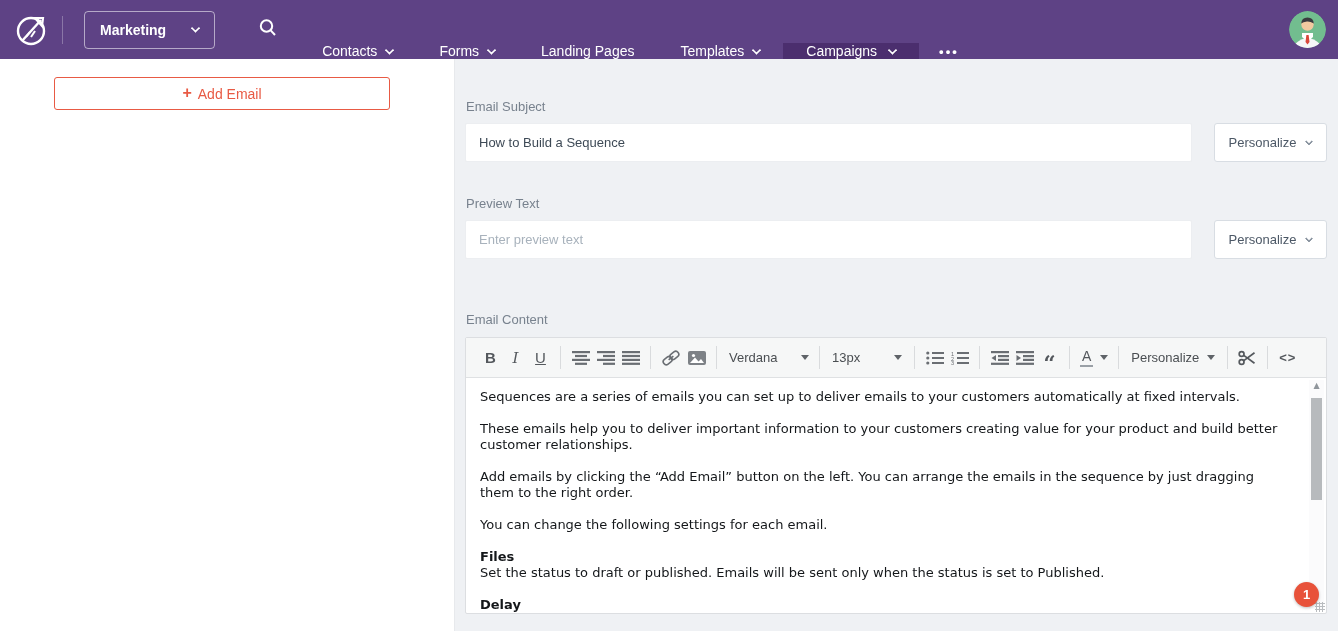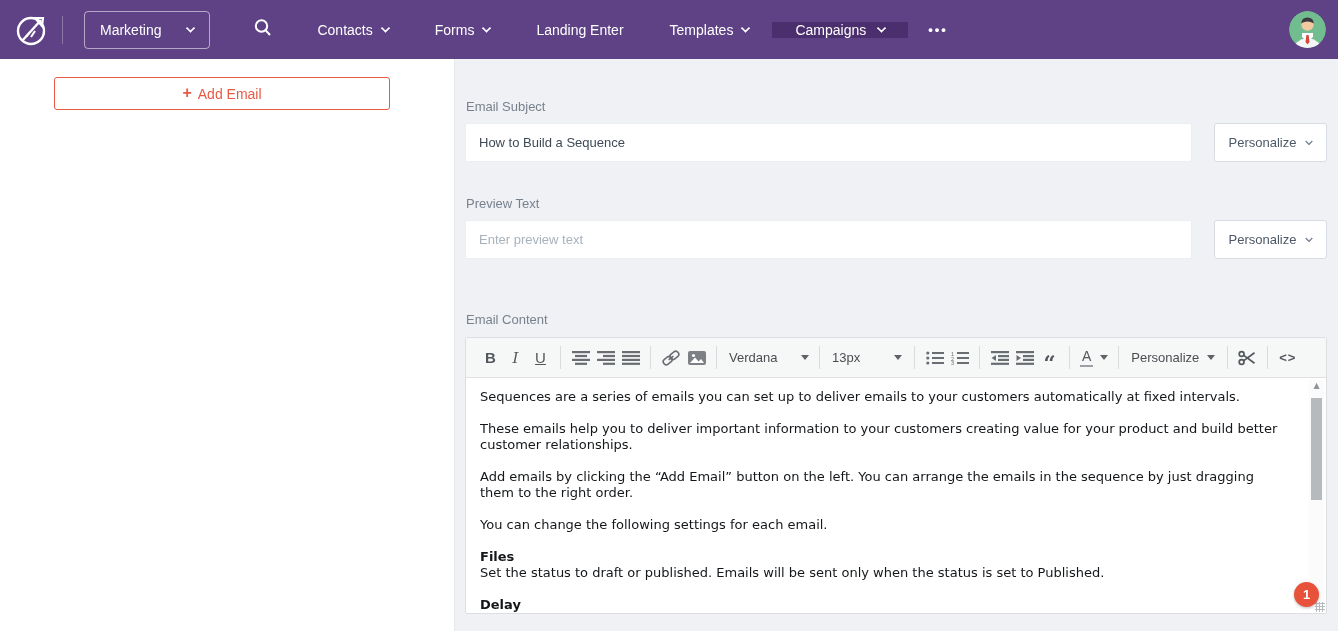--- a/index.html
+++ b/index.html
@@ -13,23 +13,24 @@
   .navbar {
     height:59px; background:#5e4285; display:flex; align-items:stretch;
   }
   .logo-wrap { display:flex; align-items:center; padding-left:15px; }
   .nav-divider { width:1px; height:28px; background:rgba(255,255,255,.28); margin-left:13px; align-self:center; }
   .workspace-btn {
     align-self:center; margin-left:21px; height:38px; padding:0 15px;
     border:1px solid rgba(255,255,255,.55); border-radius:4px; background:transparent;
     color:#fff; font-size:14px; display:flex; align-items:center; gap:26px; cursor:pointer;
     font-family:"Liberation Sans", sans-serif;
+    font-weight:bold;
   }
   .search-btn { align-self:center; margin-left:38px; background:none; border:none; cursor:pointer; padding:4px; }
-  .nav-items { display:flex; align-items:center; margin-left:16px; }
+  .nav-items { display:flex; align-items:flex-end; margin-left:16px; }
   .nav-item {
     display:flex; align-items:center; gap:9px; padding:0 23px;
     color:#fff; font-size:14px; cursor:pointer; background:transparent; border:none;
     font-family:"Liberation Sans", sans-serif;
   }
   .nav-item.active { background:#4b2e6e;gap:12px; }
   .nav-more { padding:0 20px; font-weight:bold; letter-spacing:2px; font-size:13px; }
   .chev {
     display:inline-block; width:7px; height:7px;
     border-right:2px solid currentColor; border-bottom:2px solid currentColor;
@@ -155,21 +156,21 @@
   <nav class="nav-items">
     <button class="nav-item">
       <span>Contacts</span>
       <span class="chev"></span>
     </button>
     <button class="nav-item">
       <span>Forms</span>
       <span class="chev"></span>
     </button>
     <button class="nav-item">
-      <span>Landing Enter</span>
+      <span>Landing Pages</span>
     </button>
     <button class="nav-item">
       <span>Templates</span>
       <span class="chev"></span>
     </button>
     <button class="nav-item active">
       <span>Campaigns</span>
       <span class="chev"></span>
     </button>
     <button class="nav-item nav-more">

